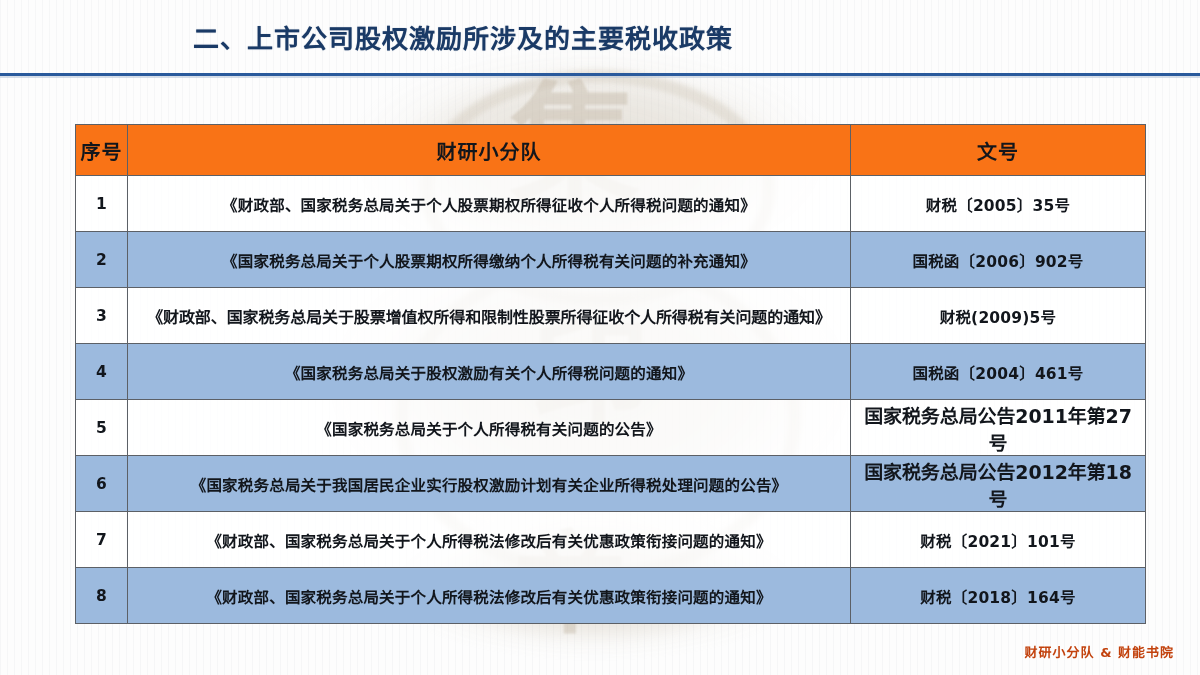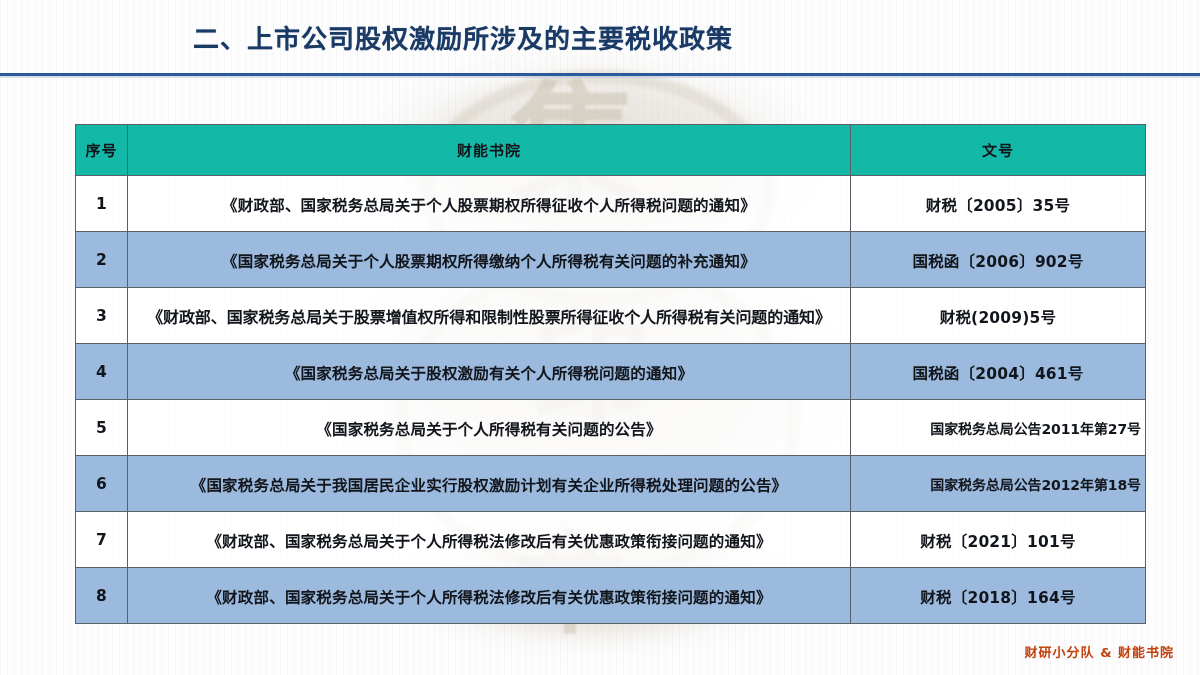--- a/index.html
+++ b/index.html
@@ -126,24 +126,23 @@
     padding: 0 4px;
     text-align: center;
     vertical-align: middle;
     color: #12161c;
     font-weight: 700;
     font-family: "DejaVu Sans", "Liberation Sans", sans-serif;
   }
 
   table.policy-table thead th {
     height: 50px;
-    background: #14b8a6;
-    font-size: 15px;
+    background: #f97316;
+    font-size: 20px;
     letter-spacing: 1px;
-    font-family: Liberation Mono, monospace;
   }
 
   table.policy-table tbody td {
     height: 55px;
     font-size: 15.5px;
     letter-spacing: 0.2px;
   }
   table.policy-table tbody tr.row-light td {
     background: rgba(255,255,255,0.80);
   }
@@ -151,21 +150,21 @@
     background: #9cbade;
   }
 
   td.cell-seq {
     font-size: 16px;
     font-weight: 600;
   }
   td.cell-name { letter-spacing: 0.3px; }
   td.cell-name.tight { font-size: 16px; letter-spacing: -0.1px; }
   td.cell-num  { letter-spacing: 0.4px; }
-  td.cell-num.tight { font-size: 14px; letter-spacing: -0.1px; text-align: right; }
+  td.cell-num.tight { font-size: 19px; letter-spacing: -0.1px; }
 
   
   .footer-credit {
     position: absolute;
     right: 26px;
     bottom: 14px;
     font-size: 13px;
     font-weight: 700;
     color: #c2410c;
     letter-spacing: 1px;
@@ -198,21 +197,21 @@
   <div class="table-wrap">
     <table class="policy-table">
       <colgroup>
         <col class="c-seq">
           <col class="c-name">
           <col class="c-num">
       </colgroup>
       <thead>
         <tr>
           <th>序号</th>
-          <th>财能书院</th>
+          <th>财研小分队</th>
           <th>文号</th>
         </tr>
       </thead>
       <tbody>
 
         <tr class="row-light">
           <td class="cell-seq">1</td>
           <td class="cell-name">《财政部、国家税务总局关于个人股票期权所得征收个人所得税问题的通知》</td>
           <td class="cell-num">财税〔2005〕35号</td>
         </tr>

